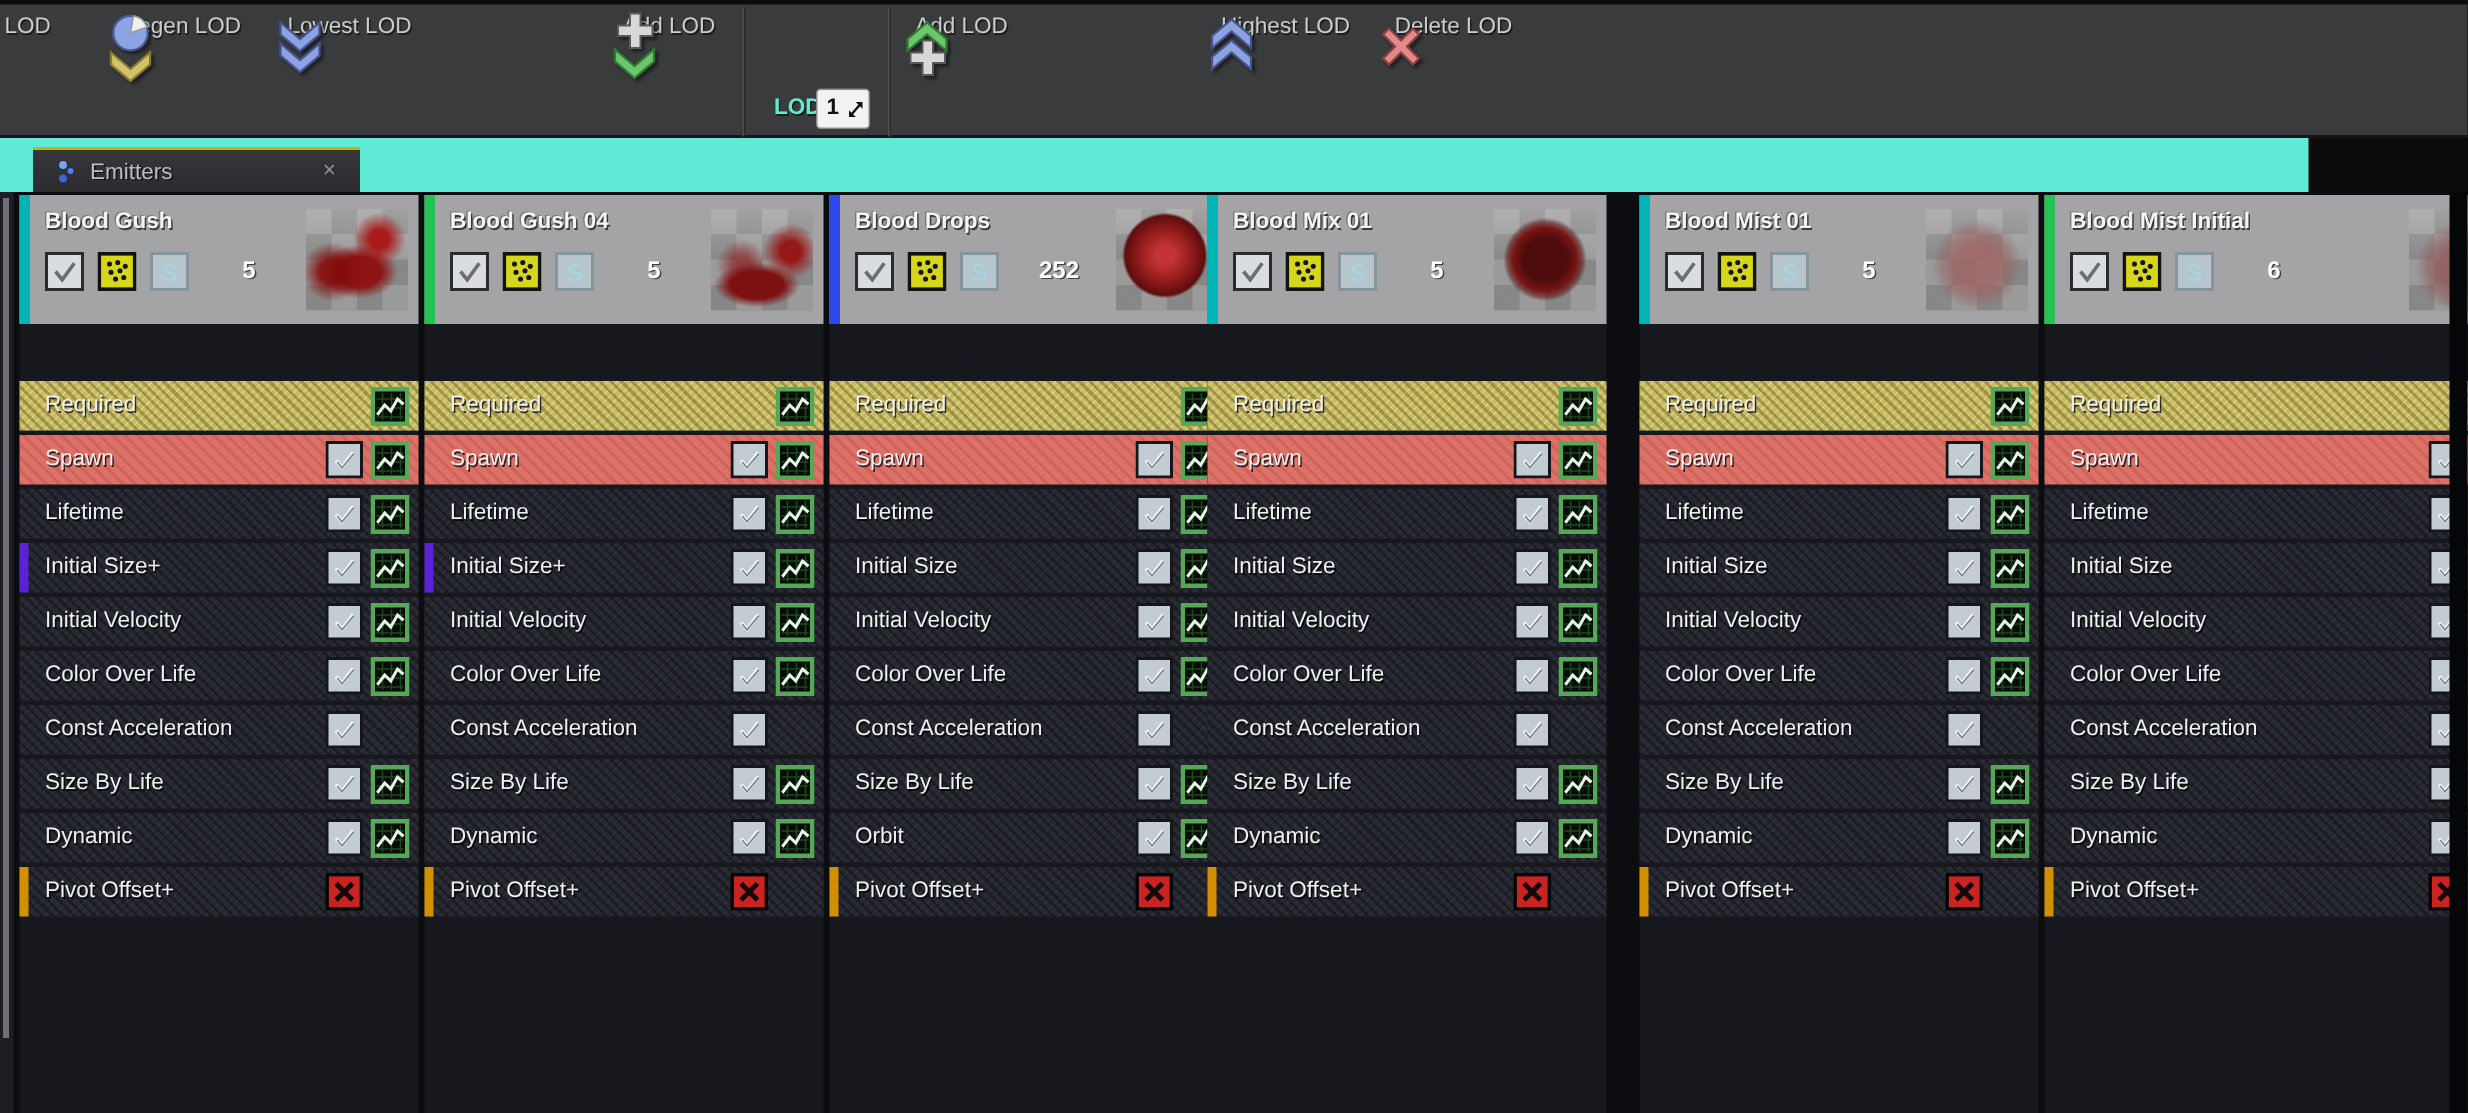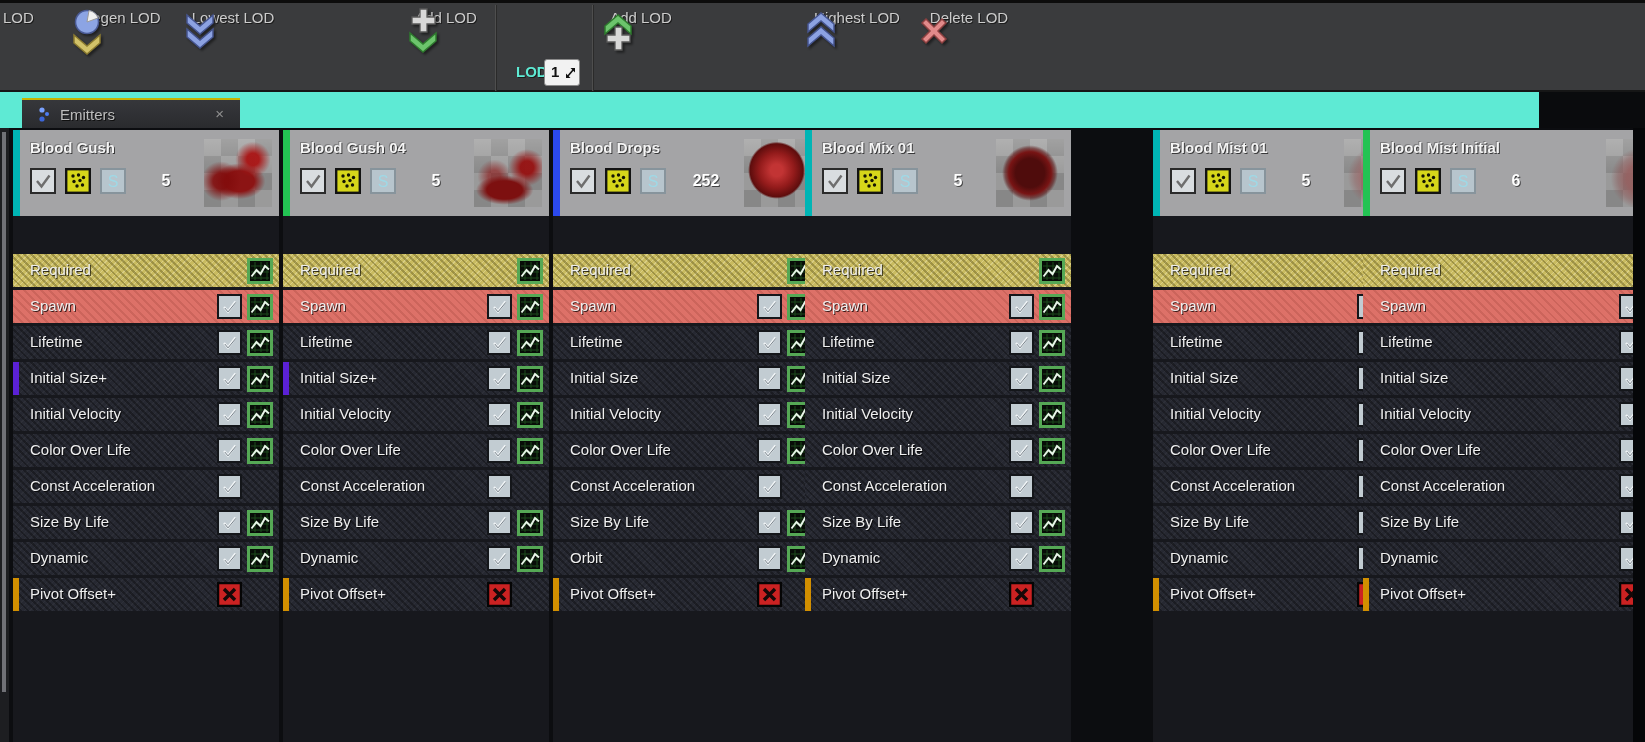--- a/index.html
+++ b/index.html
@@ -918,21 +918,21 @@
             <span class="mod-lbl">Pivot Offset+</span>
             <span class="slot-a islot">
               <svg width="25" height="25">
                 <rect x="1" y="1" width="23" height="23" fill="#cb2222" stroke="#050505" stroke-width="2.5"></rect>
                 <path d="M7 7 L18 18 M18 7 L7 18" stroke="#160808" stroke-width="3.4"></path>
               </svg>
             </span>
         </div>
         </div>
       </div>
-      <div class="col" style="left: 1153px; width: 266px;">
+      <div class="col" style="left: 1093px; width: 266px;">
         <div class="ehead">
     <div class="accent" style="background:#00b5b5"></div>
     <div class="ename">Blood Mist 01</div>
     <div class="ectl">
       <span class="islot">
               <svg width="26" height="26">
                 <rect x="1" y="1" width="24" height="24" fill="#d9dde0" stroke="#2b2b2b" stroke-width="2"></rect>
                 <path d="M7 13 L11.5 18.5 L19.5 7.5" fill="none" stroke="#6e6e6e" stroke-width="2.4"></path>
               </svg>
             </span>

